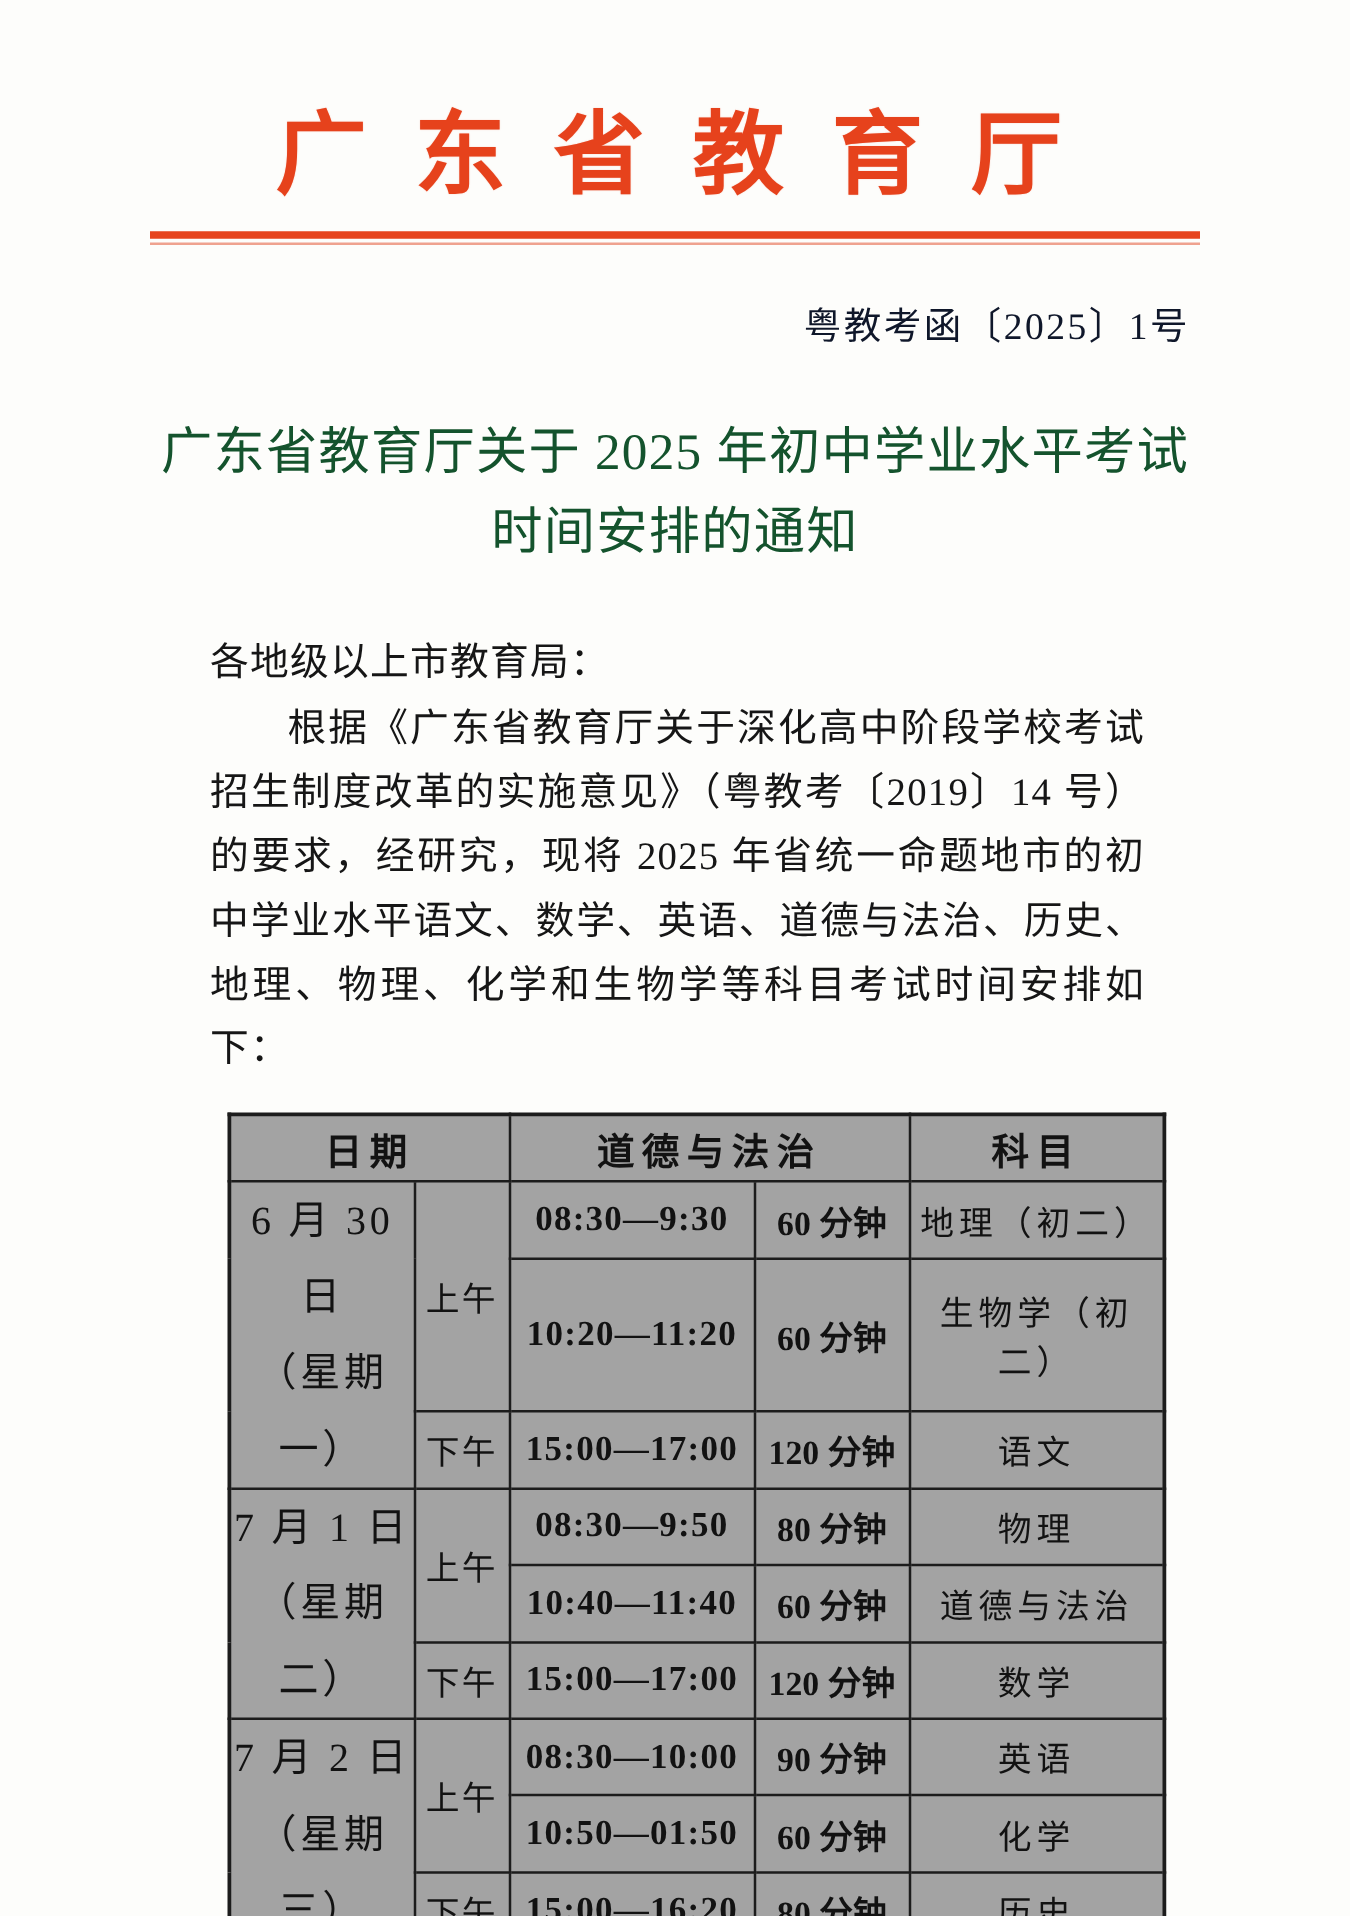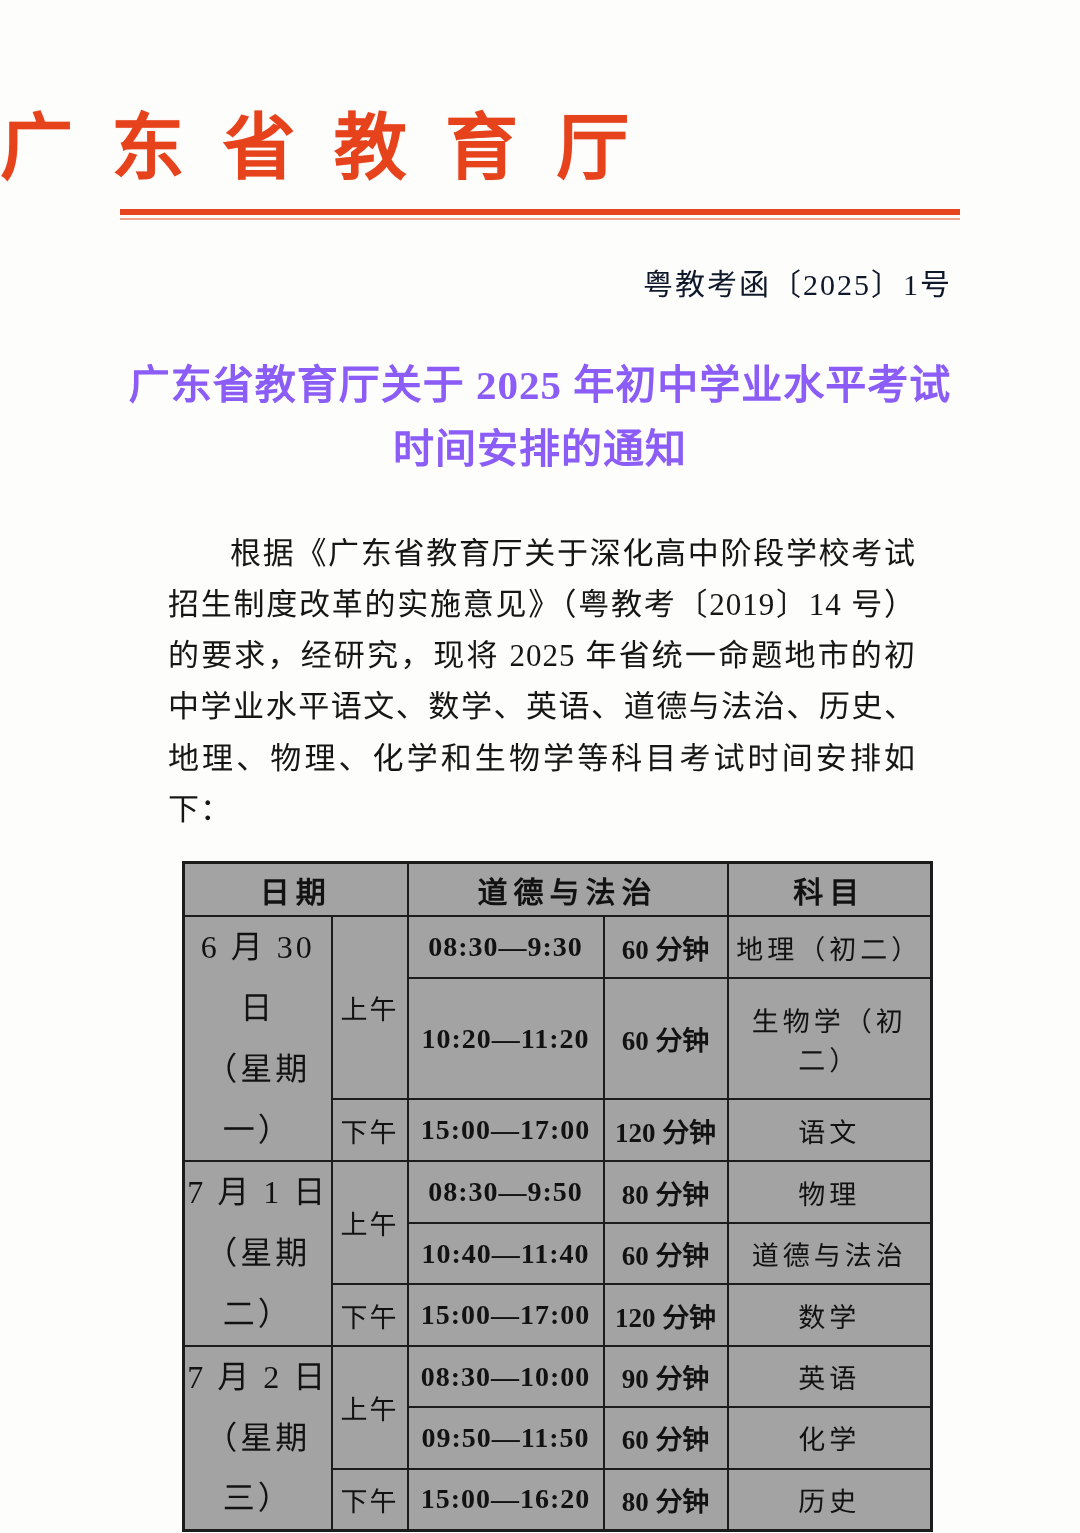--- a/index.html
+++ b/index.html
@@ -11,22 +11,22 @@
     width: 1080px;
     height: 1533px;
     margin: 0 auto;
     background: #fdfdfb;
     overflow: hidden;
     color: #1b1b1b;
   }
 
   
   .agency-name {
-    margin-top: 104px;
-    text-align: left;
+    margin-top: 80px;
+    text-align: center;
     font-size: 73px;
     font-weight: bold;
     line-height: 1.22;
     color: #e6421c;
     letter-spacing: 10px;
     text-shadow: 0 0 1px rgba(230, 66, 28, 0.35);
     white-space: nowrap;
   }
 
   .rule-top { width: 840px; margin: 16px auto 0; }
@@ -41,23 +41,23 @@
     font-size: 30px;
     letter-spacing: 2px;
     color: #0f172a;
   }
 
   
   .doc-title {
     margin-top: 50px;
     text-align: center;
     font-size: 41px;
-    font-weight: bold;
+    font-weight: normal;
     line-height: 1.56;
-    color: #8b5cf6;
+    color: #14532d;
     letter-spacing: 1px;
   }
   .doc-title .title-line { display: block; }
 
   
   .body-text {
     width: 840px;
     margin: 46px auto 0;
     padding: 0 44px 0 48px;
     font-size: 31px;
@@ -118,20 +118,21 @@
   </div>
 
   <div class="doc-number">粤教考函〔2025〕1号</div>
 
   <h1 class="doc-title">
     <span class="title-line">广东省教育厅关于 2025 年初中学业水平考试</span>
     <span class="title-line">时间安排的通知</span>
   </h1>
 
   <div class="body-text">
+    <p class="salutation">各地级以上市教育局：</p>
     <p class="paragraph">根据《广东省教育厅关于深化高中阶段学校考试招生制度改革的实施意见》（粤教考〔2019〕14 号）的要求，经研究，现将 2025 年省统一命题地市的初中学业水平语文、数学、英语、道德与法治、历史、地理、物理、化学和生物学等科目考试时间安排如下：</p>
   </div>
 
   <table class="schedule-table">
     <colgroup>
       <col style="width:148px">
       <col style="width:76px">
       <col style="width:196px">
       <col style="width:124px">
       <col style="width:204px">
@@ -193,21 +194,21 @@
         <td class="c-date" rowspan="3">
           <div>7 月 2 日</div>
           <div>（星期三）</div>
         </td>
         <td class="c-period" rowspan="2">上午</td>
         <td class="c-time">08:30—10:00</td>
         <td class="c-dur">90 分钟</td>
         <td class="c-subj">英语</td>
       </tr>
       <tr>
-        <td class="c-time">09:50—11:50</td>
+        <td class="c-time">10:50—01:50</td>
         <td class="c-dur">60 分钟</td>
         <td class="c-subj">化学</td>
       </tr>
       <tr>
         <td class="c-period">下午</td>
         <td class="c-time">15:00—16:20</td>
         <td class="c-dur">80 分钟</td>
         <td class="c-subj">历史</td>
       </tr>
     </tbody>

